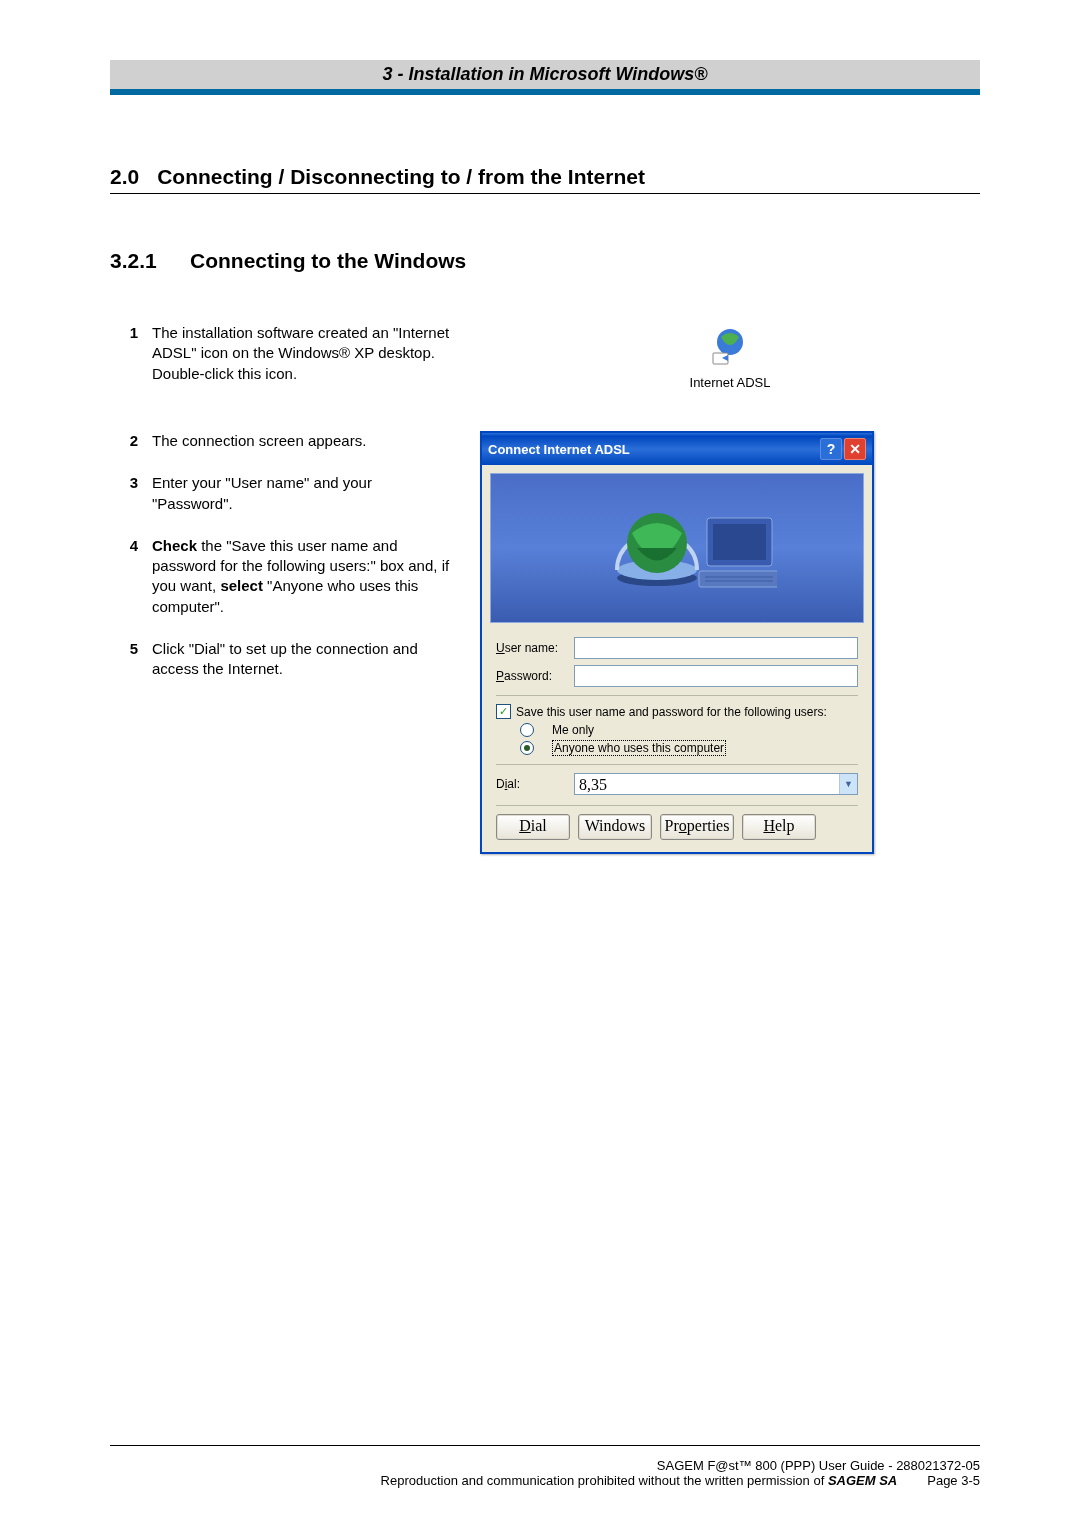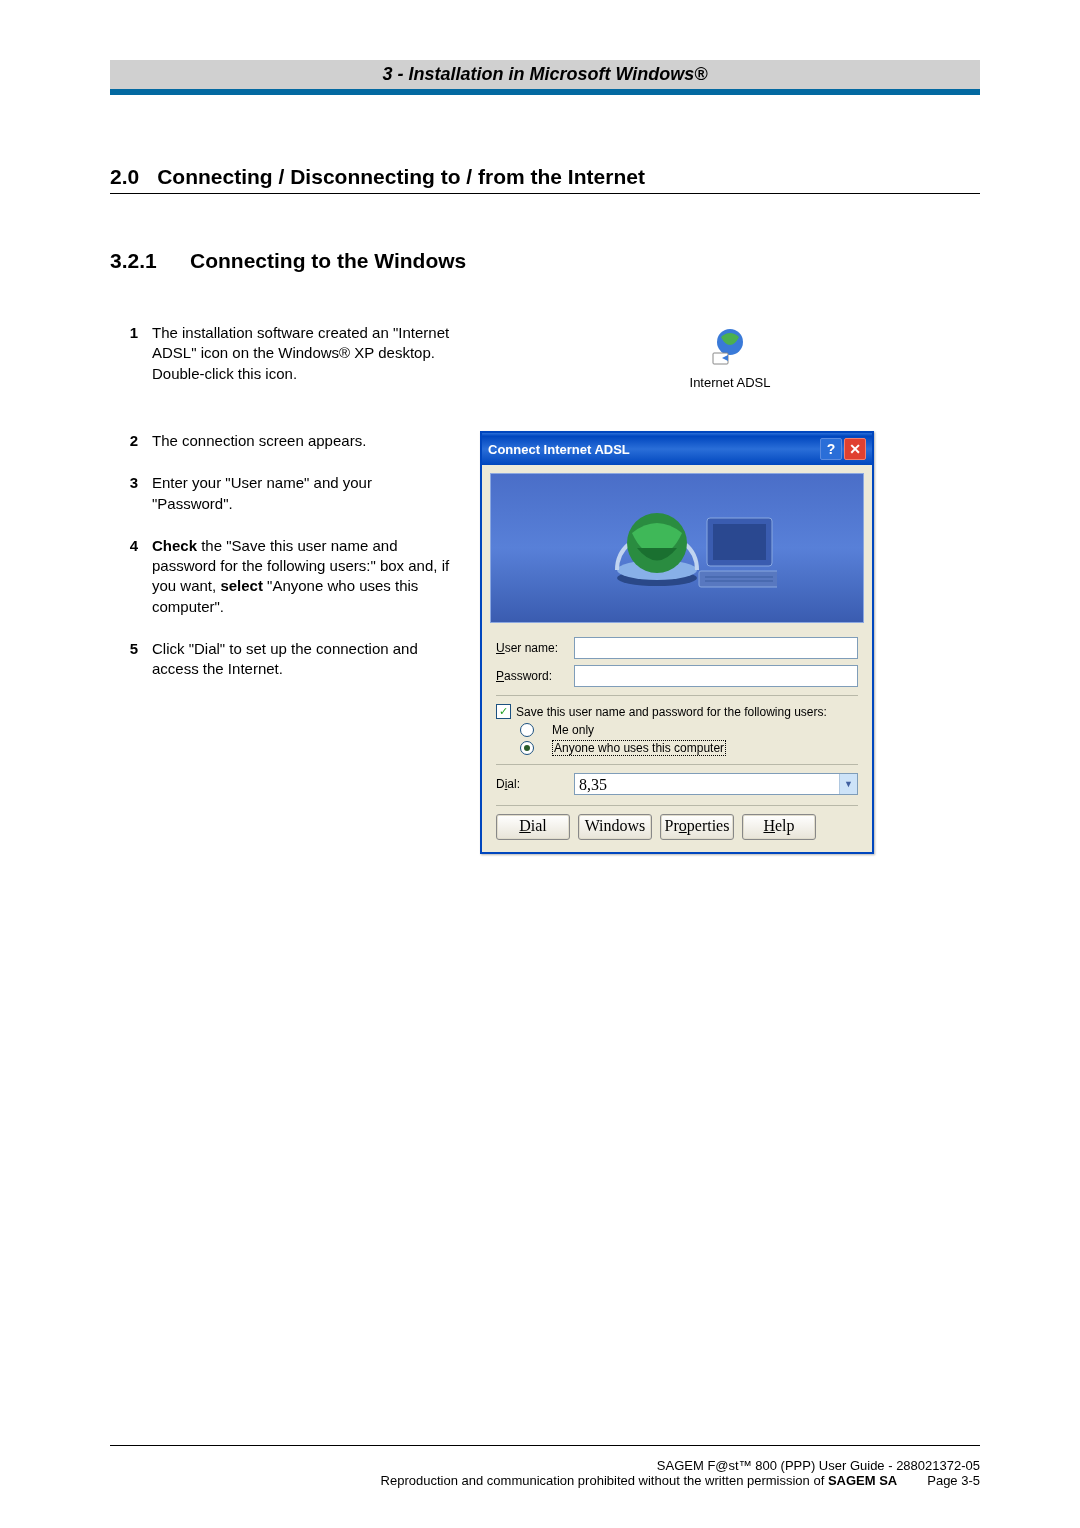--- a/index.html
+++ b/index.html
@@ -262,21 +262,21 @@
     font-size: 13px;
     border-top: 1px solid #000;
     padding-top: 12px;
     text-align: right;
   }
   .footer .line2 {
     display: flex;
     justify-content: flex-end;
     gap: 30px;
   }
-  .footer .brand { font-weight: bold; }
+  .footer .brand { font-style: italic; font-weight: bold; }
 </style>
 </head>
 <body>
 
 <div class="page">
   <div class="header-bar">
     <span>3 - Installation in Microsoft Windows®</span>
   </div>
 
   <div class="section-title">

